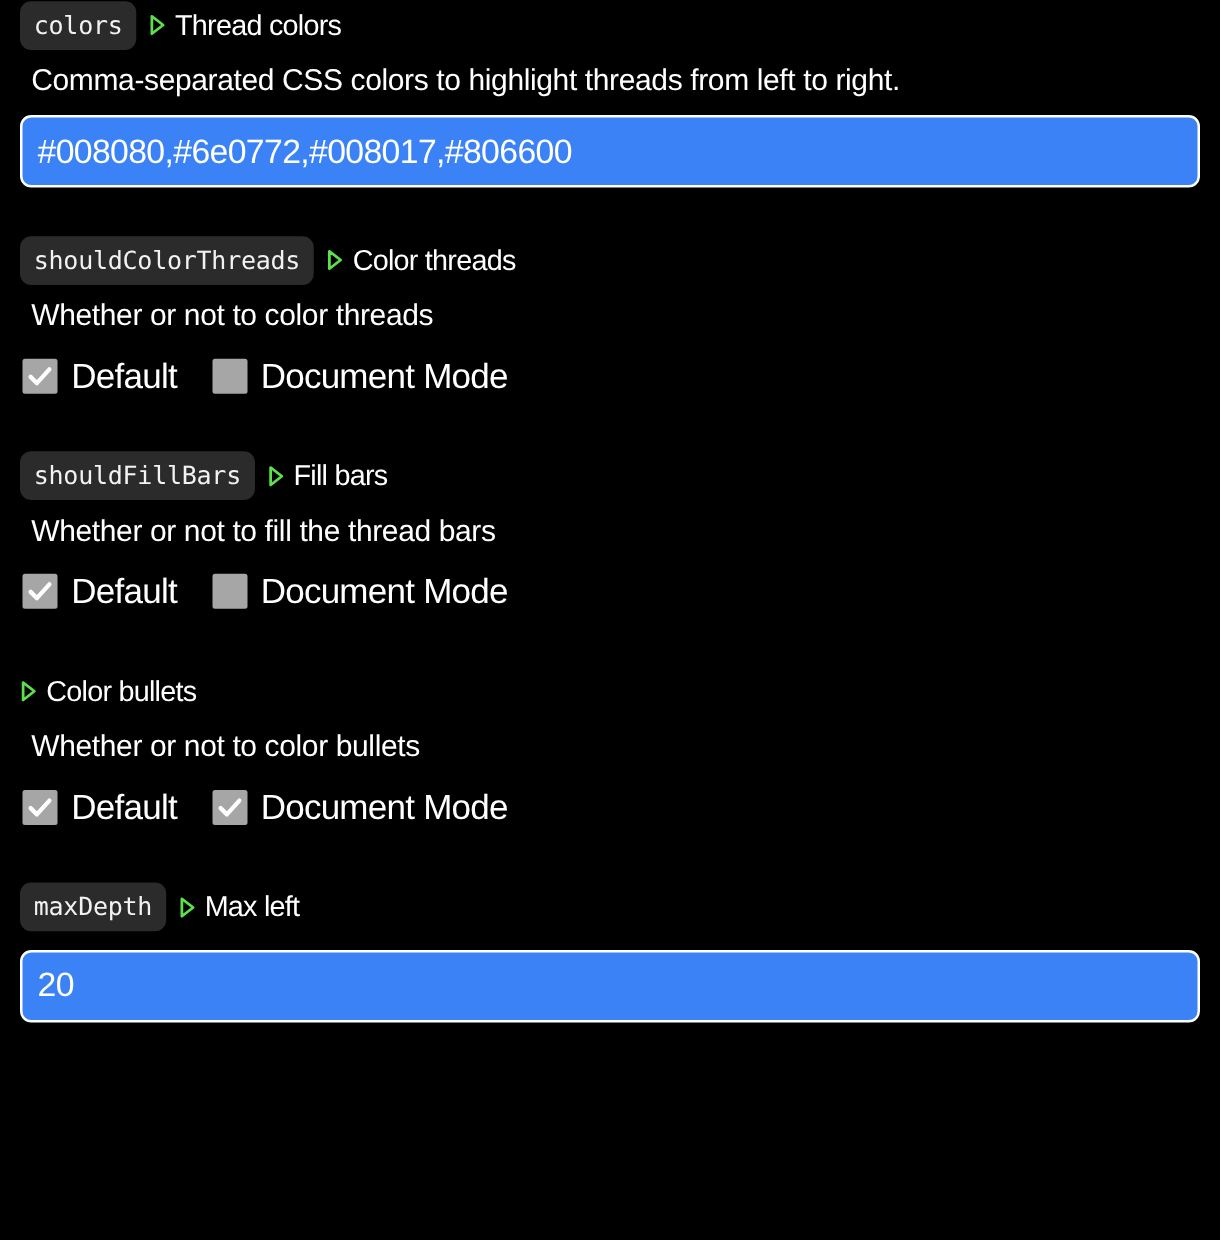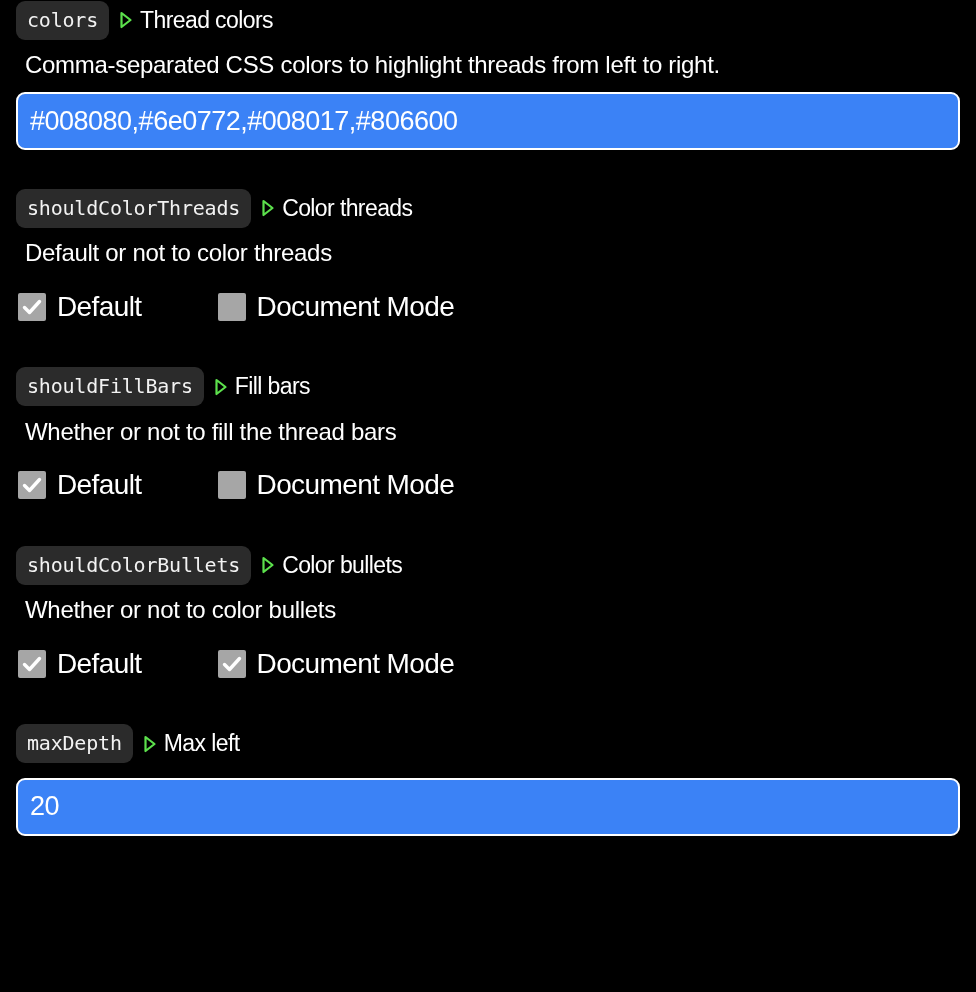--- a/index.html
+++ b/index.html
@@ -97,23 +97,22 @@
     align-items: center;
     letter-spacing: -0.5px;
     outline: none;
   }
   .text-input::placeholder { color: #9a9a9a; }
 
   
   .cb-row {
     display: flex;
     align-items: center;
-    margin-top: 24px;
+    margin-top: 18px;
     margin-left: 2px;
-    gap: 48px;
   }
 
   .cb-item {
     display: flex;
     align-items: center;
     gap: 11px;
   }
   .cb-item + .cb-item { margin-left: 28px; }
 
   .cb-box {
@@ -165,21 +164,21 @@
       <span class="code-badge">shouldColorThreads</span>
       <span class="marker-title">
         <span class="tri-icon">
           <svg width="14" height="18" viewBox="0 0 14 18">
               <path d="M2.5 2 L11.5 9 L2.5 16 Z" fill="none" stroke="#5ce04c" stroke-width="2.2" stroke-linejoin="round"></path>
             </svg>
         </span>
         <span class="title-text">Color threads</span>
       </span>
     </div>
-    <div class="desc">Default or not to color threads</div>
+    <div class="desc">Whether or not to color threads</div>
     <div class="cb-row">
       <label class="cb-item">
         <span class="cb-box">
           <svg width="28" height="28" viewBox="0 0 28 28">
               <path d="M6.5 14.5 L11.5 19.5 L21.5 8.5" fill="none" stroke="#ffffff" stroke-width="3.4" stroke-linecap="round" stroke-linejoin="round"></path>
             </svg>
         </span>
         <span class="cb-label">Default</span>
       </label>
       <label class="cb-item">
@@ -217,21 +216,20 @@
         <span class="cb-box"></span>
         <span class="cb-label">Document Mode</span>
       </label>
     </div>
   </div>
 
   <div class="gap-xl"></div>
 
   <div class="setting">
     <div class="setting-header">
-      <span class="code-badge">shouldColorBullets</span>
       <span class="marker-title">
         <span class="tri-icon">
           <svg width="14" height="18" viewBox="0 0 14 18">
               <path d="M2.5 2 L11.5 9 L2.5 16 Z" fill="none" stroke="#5ce04c" stroke-width="2.2" stroke-linejoin="round"></path>
             </svg>
         </span>
         <span class="title-text">Color bullets</span>
       </span>
     </div>
     <div class="desc">Whether or not to color bullets</div>

